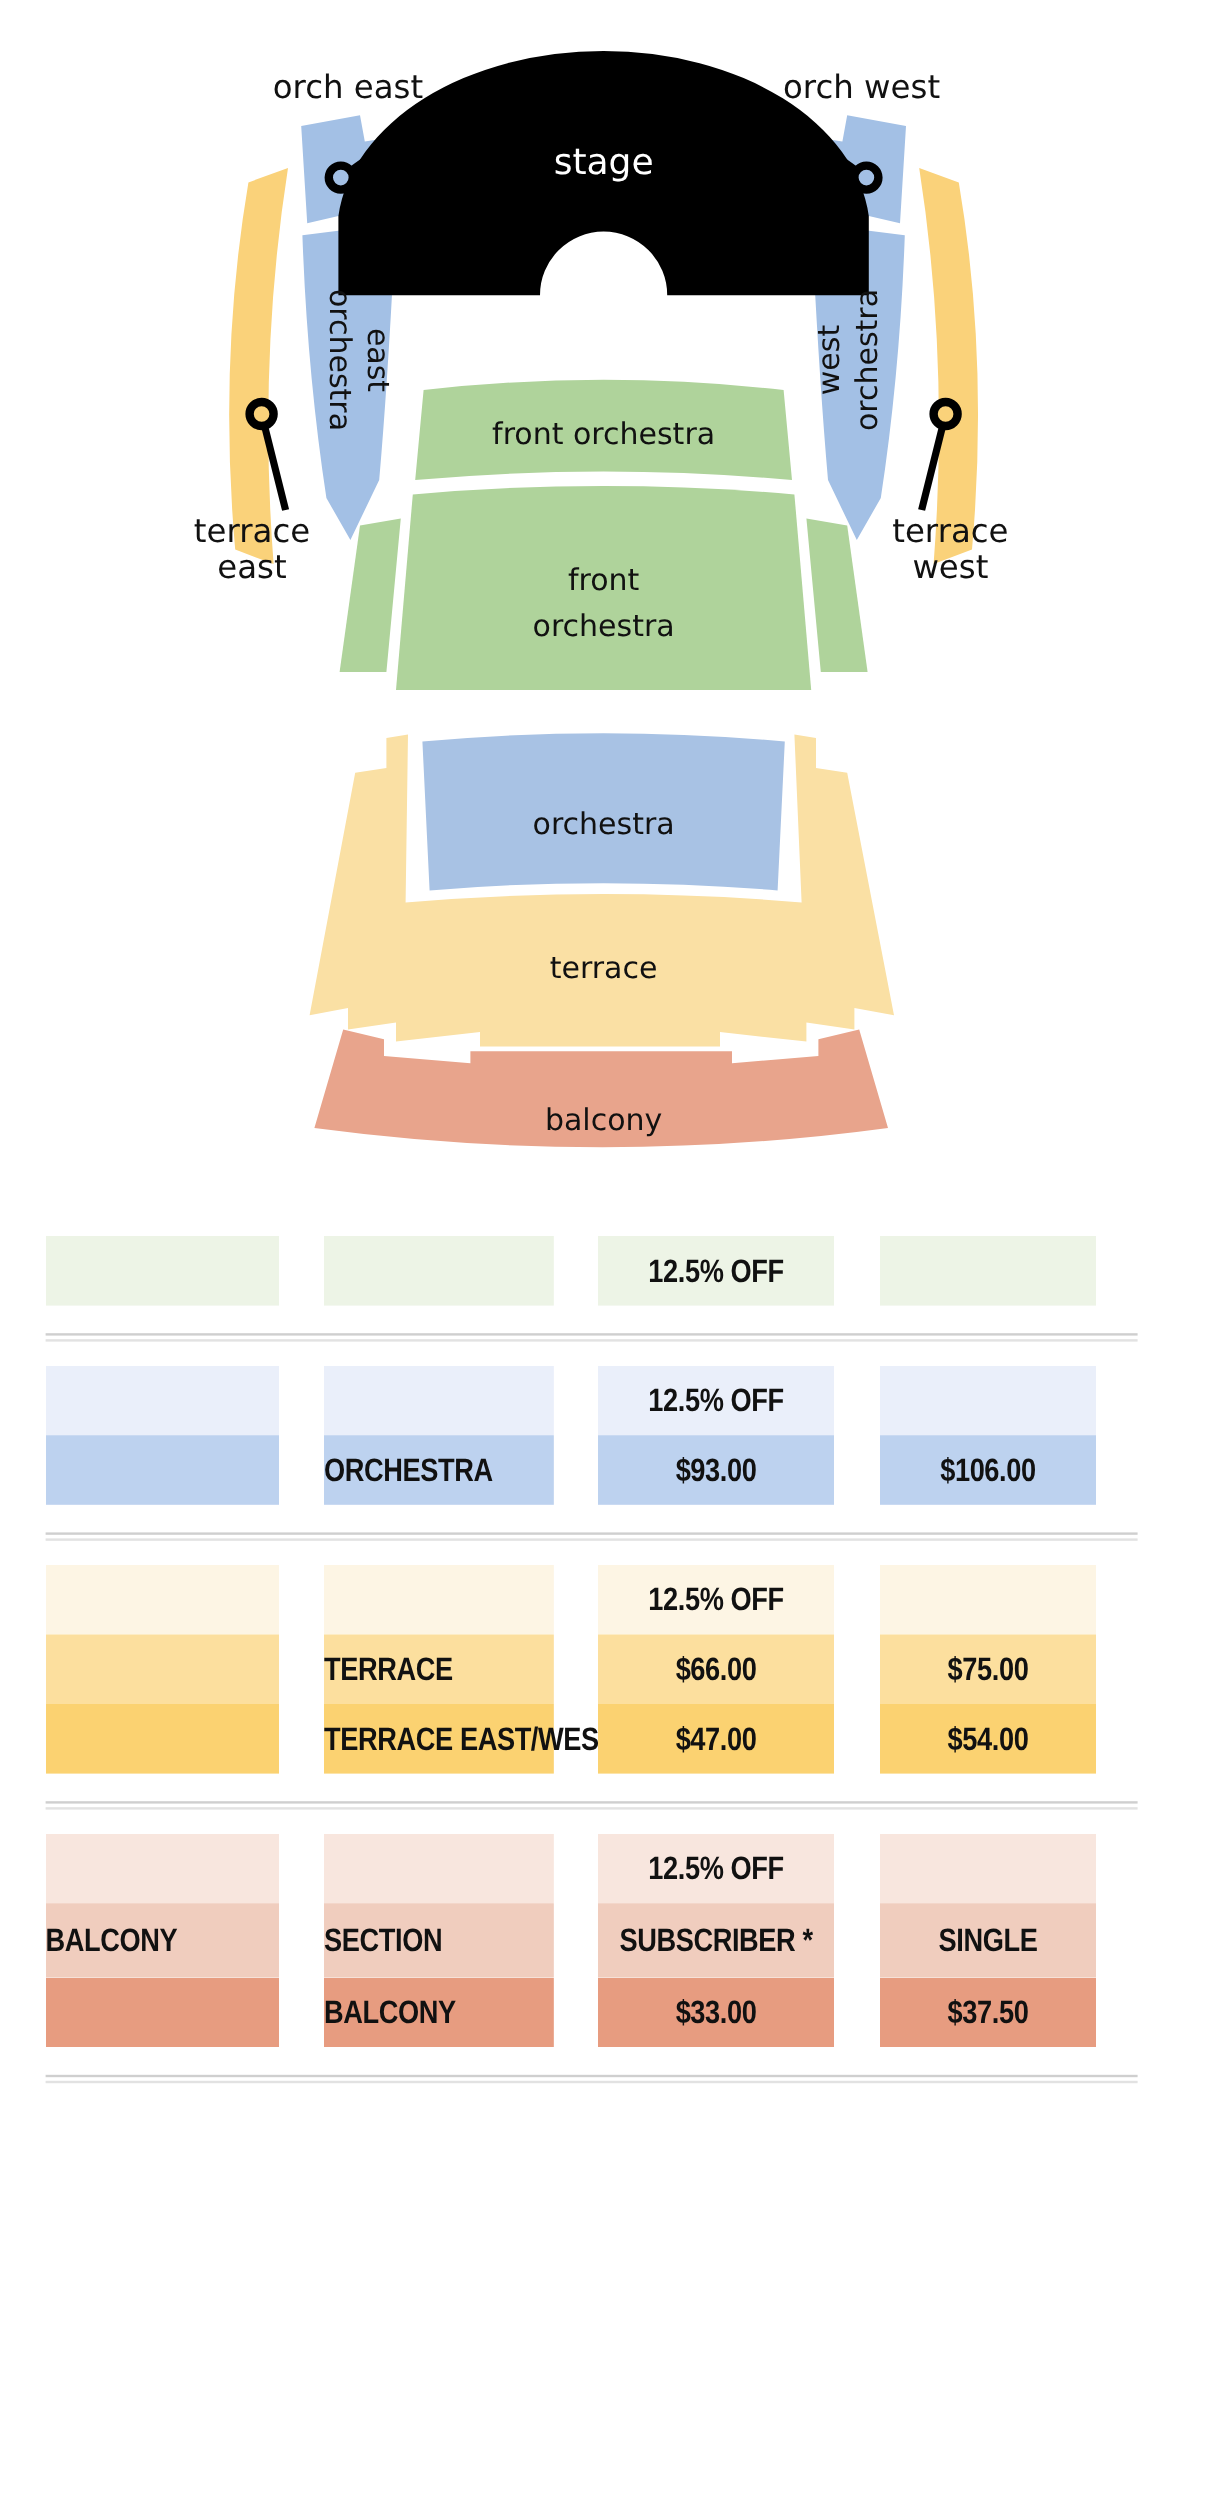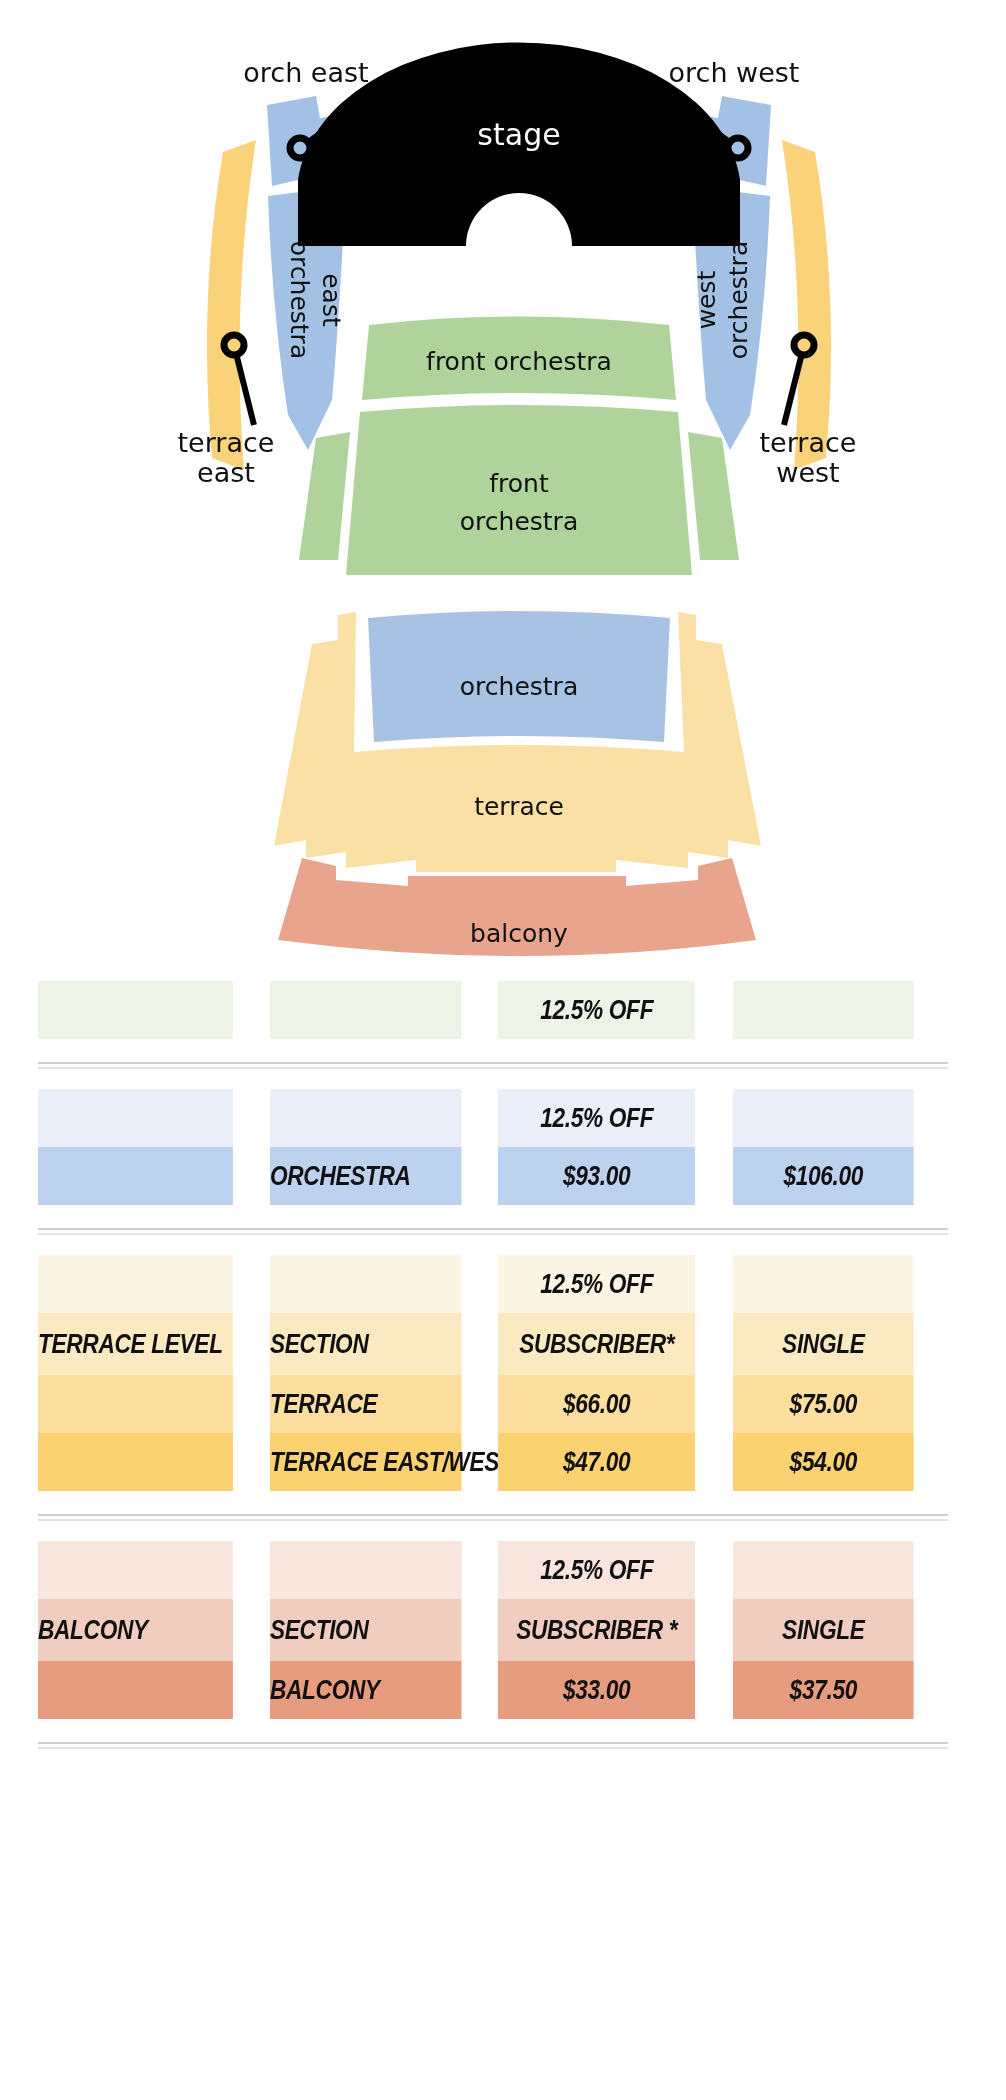--- a/index.html
+++ b/index.html
@@ -2,21 +2,21 @@
 <html><head>
 <meta charset="utf-8">
 <style>
   * { box-sizing: border-box; margin: 0; padding: 0; }
   html, body {
     width: 1006px; height: 2100px;
     background: #ffffff;
     font-family: "Liberation Sans", sans-serif;
     overflow: hidden;
   }
-  .page { position: relative; width: 1006px; height: 2100px; padding-left: 16px; }
+  .page { position: relative; width: 1006px; height: 2100px; }
 
   
   .seatmap { position: relative; width: 1006px; height: 985px; }
   .seatmap svg { display: block; }
 
   .map-label {
     font-family: "DejaVu Sans", sans-serif;
     font-size: 27px;
     fill: #111111;
   }
@@ -28,23 +28,22 @@
   .seat-text-lg {
     font-family: "DejaVu Sans", sans-serif;
     font-size: 30px;
     fill: #ffffff;
   }
 
   
   .tables {
     position: absolute;
     left: 38px;
-    top: 981px;
+    top: 1030px;
     width: 910px;
-    font-style: italic;
   }
   .price-table {
     width: 910px;
     margin-bottom: 23px;
     border-collapse: collapse;
     table-layout: fixed;
   }
   .price-table .c-level  { width: 232px; }
   .price-table .c-sect   { width: 228px; }
   .price-table .c-sub    { width: 235px; }
@@ -215,26 +214,20 @@
     <div class="tbl-bottom-rule"></div>
 
     <table class="price-table t-terrace" style="margin-top:20px;">
       <tbody>
           <tr class="row-discount">
         <td class="c-level"></td>
         <td class="c-sect"></td>
         <td class="c-sub discount-cell">12.5% OFF</td>
         <td class="c-single"></td>
       </tr>
-      <tr class="row-head">
-        <td class="c-level cell-pad-l">TERRACE LEVEL</td>
-        <td class="c-sect cell-pad-s">SECTION</td>
-        <td class="c-sub cell-ctr">SUBSCRIBER*</td>
-        <td class="c-single cell-ctr">SINGLE</td>
-      </tr>
       <tr class="row-data alt1">
         <td class="c-level"></td>
         <td class="c-sect cell-pad-s">TERRACE</td>
         <td class="c-sub cell-ctr">$66.00</td>
         <td class="c-single cell-ctr">$75.00</td>
       </tr>
       <tr class="row-data alt2">
         <td class="c-level"></td>
         <td class="c-sect cell-pad-s">TERRACE EAST/WEST</td>
         <td class="c-sub cell-ctr">$47.00</td>

